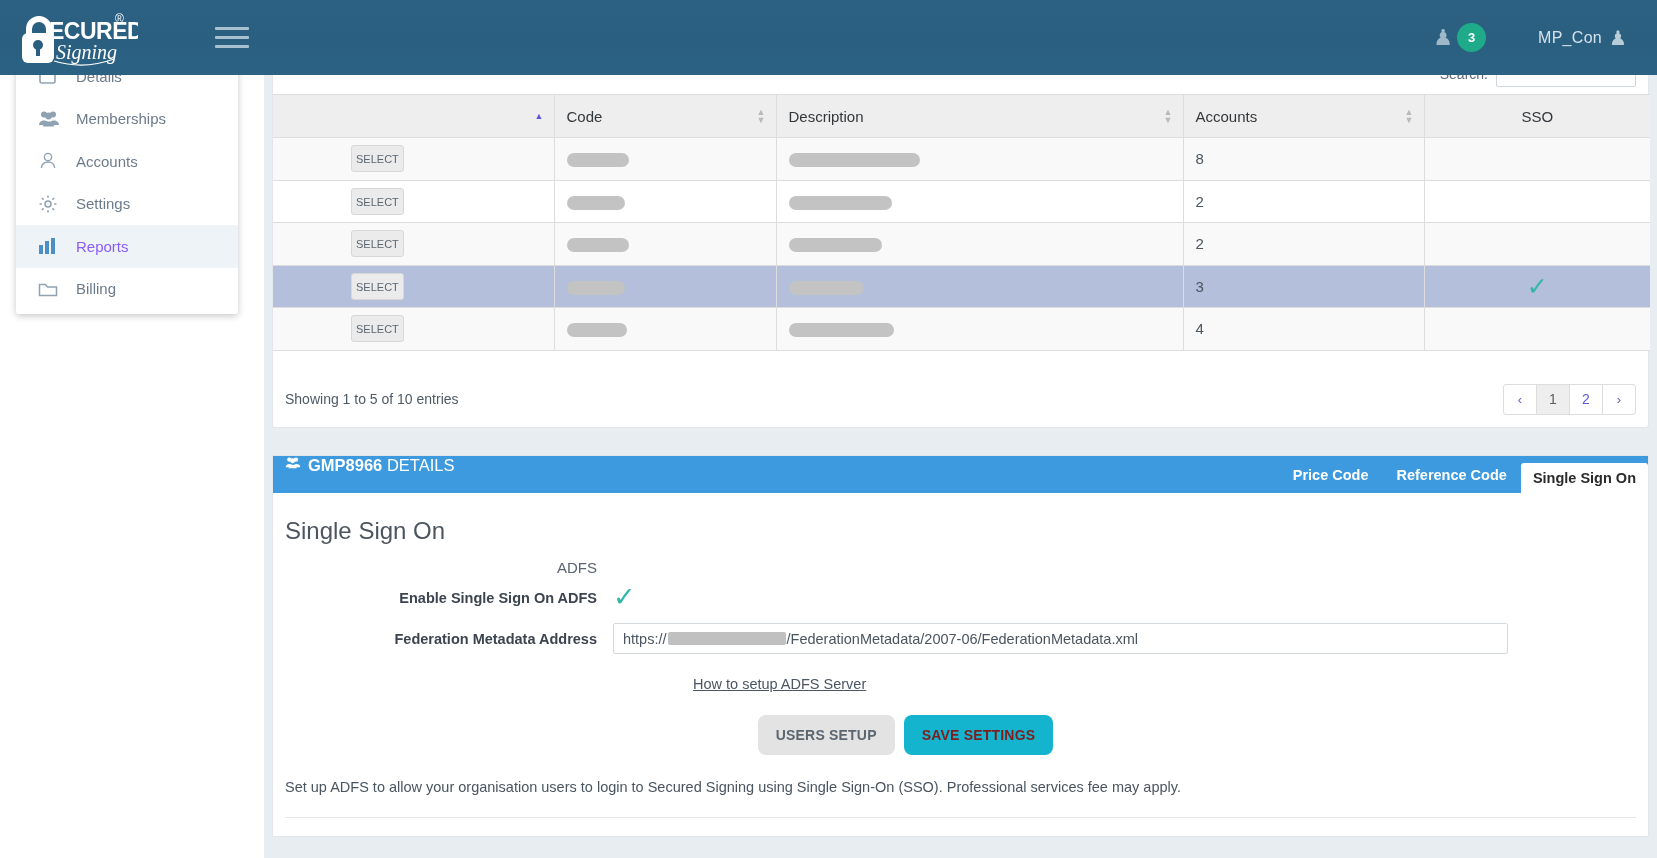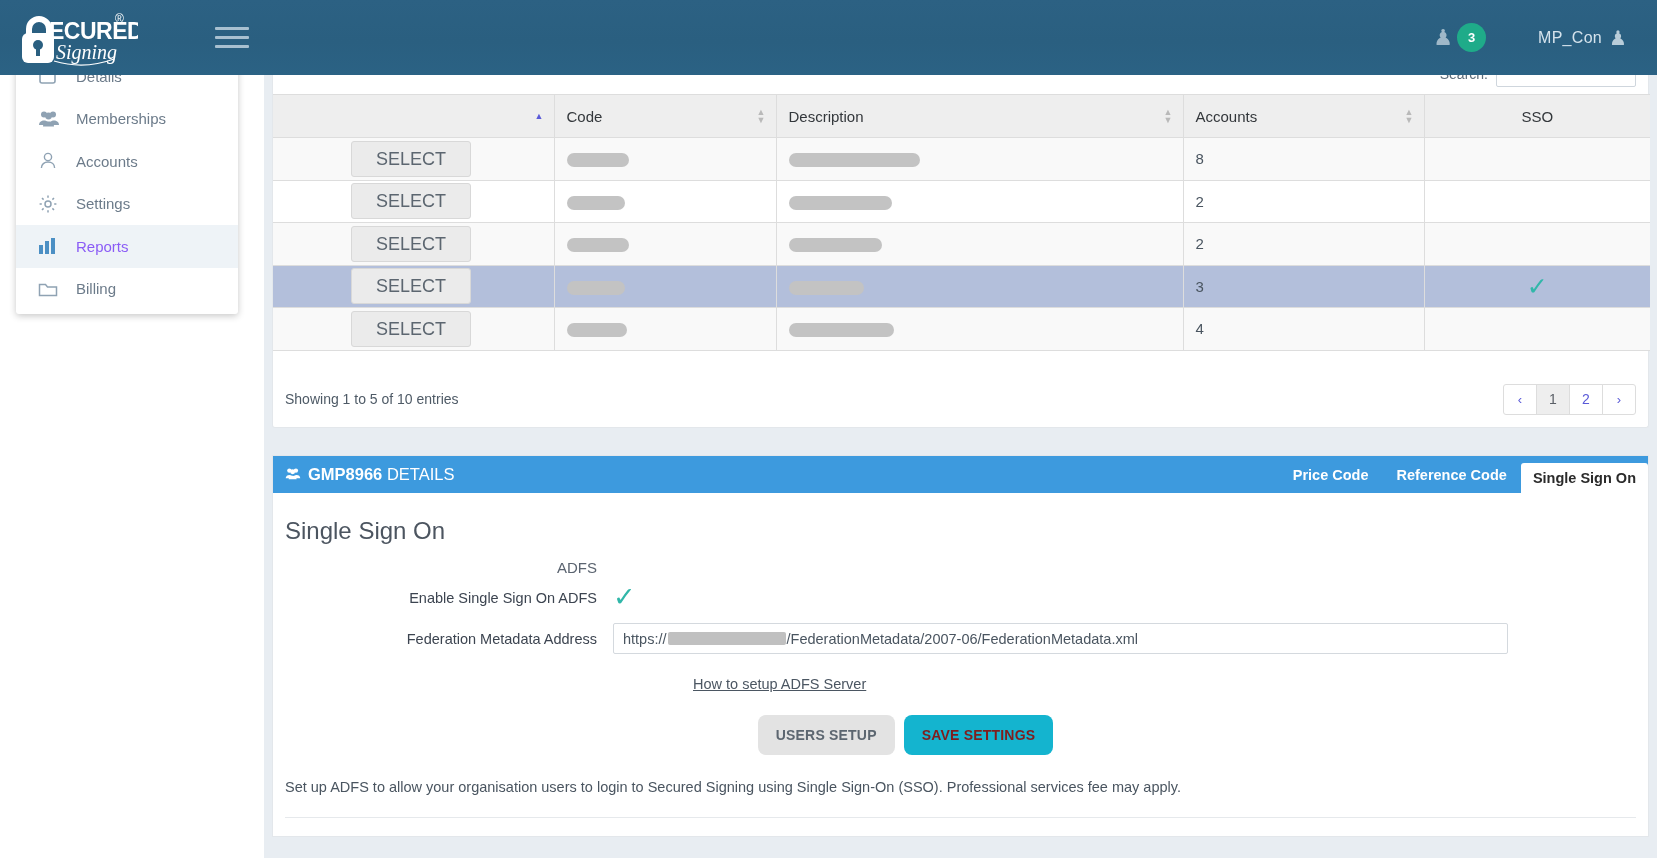--- a/index.html
+++ b/index.html
@@ -149,22 +149,22 @@
   }
   table.data-table td:last-child { border-right: none; }
   table.data-table tr.odd td { background: #f9f9f9; }
   table.data-table tr.even td { background: #ffffff; }
   table.data-table tr.selected td { background: #b3bfdb; }
 
   .select-btn {
     display: inline-block;
     background: #ebebeb;
     border: 1px solid #d8d8d8; border-radius: 3px;
-    padding: 7px 24px 6px;
-    font-size: 18px; color: #5c6670;
+    padding: 7px 4px 6px;
+    font-size: 11px; color: #5c6670;
     font-family: inherit; cursor: pointer;
     margin-left: 66px;
   }
   .redacted {
     display: inline-block; height: 14px;
     background: #c3c3c3; border-radius: 8px;
     vertical-align: middle;
   }
   .sso-check { color: #31b7a9; font-size: 25px; display: block; text-align: center; line-height: 1; }
   .td-center { text-align: center; }
@@ -190,21 +190,21 @@
 
   
   .details-card {
     position: absolute; top: 455px; left: 272px;
     width: 1377px; height: 382px;
     background: #ffffff;
     border: 1px solid #e3e7eb;
   }
   .details-head {
     height: 37px; background: #3d9ade;
-    display: flex; align-items: center;
+    display: flex; align-items: flex-start;
     padding-left: 12px; position: relative;
   }
   .details-head-icon { color: #ffffff; font-size: 14px; margin-right: 7px; }
   .details-head-title { color: #ffffff; font-size: 16.5px; }
   .details-head-title b { font-weight: bold; }
   .tabs { position: absolute; right: 0; bottom: 0; display: flex; align-items: flex-end; height: 37px; }
   .tab {
     color: #ffffff; font-size: 14.5px; font-weight: bold;
     padding: 0 14px; height: 37px; display: flex; align-items: center;
     cursor: pointer;
@@ -214,21 +214,21 @@
     height: 30px; margin-bottom: 0;
     border-radius: 3px 3px 0 0; align-self: flex-end;
     padding: 0 12px;
   }
 
   .details-body { padding: 24px 0 0 0; position: relative; height: 345px; }
   .sso-title { font-size: 24px; color: #4c5560; font-weight: normal; padding-left: 12px; margin-bottom: 14px; }
   .form-row { display: flex; align-items: center; margin-bottom: 8px; }
   .form-label {
     width: 340px; text-align: right; padding-right: 16px;
-    font-size: 14.5px; color: #3c4450; font-weight: normal;
+    font-size: 14.5px; color: #3c4450; font-weight: bold;
   }
   .form-label.plain { font-weight: normal; color: #5b6470; font-size: 15px; }
   .form-control { flex: 1; padding-right: 140px; }
   .enable-check { color: #31b7a9; font-size: 27px; line-height: 1; }
   .url-display {
     width: 100%; height: 31px;
     border: 1px solid #d4d9de; border-radius: 2px;
     display: flex; align-items: center;
     font-size: 14.5px; color: #4a5560; padding: 0 9px;
     background: #fff; white-space: nowrap; overflow: hidden;

